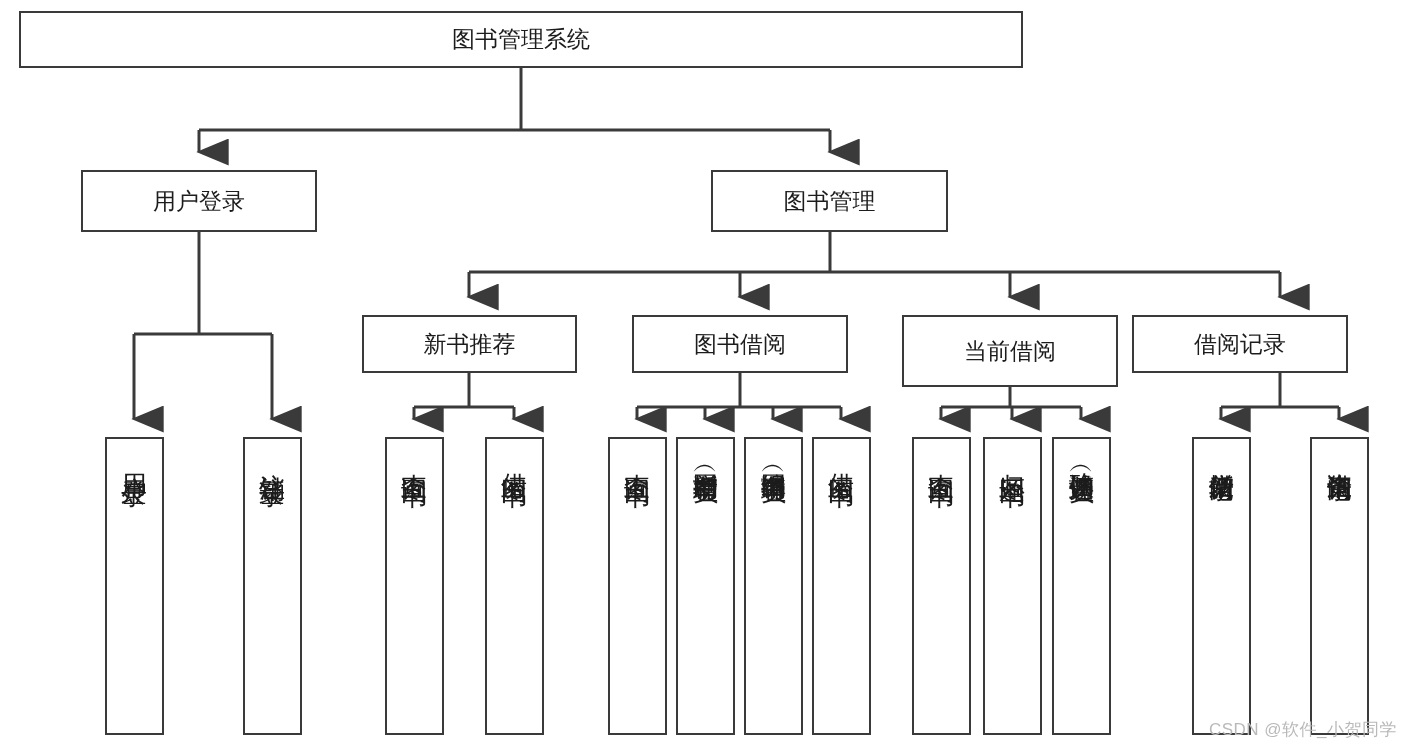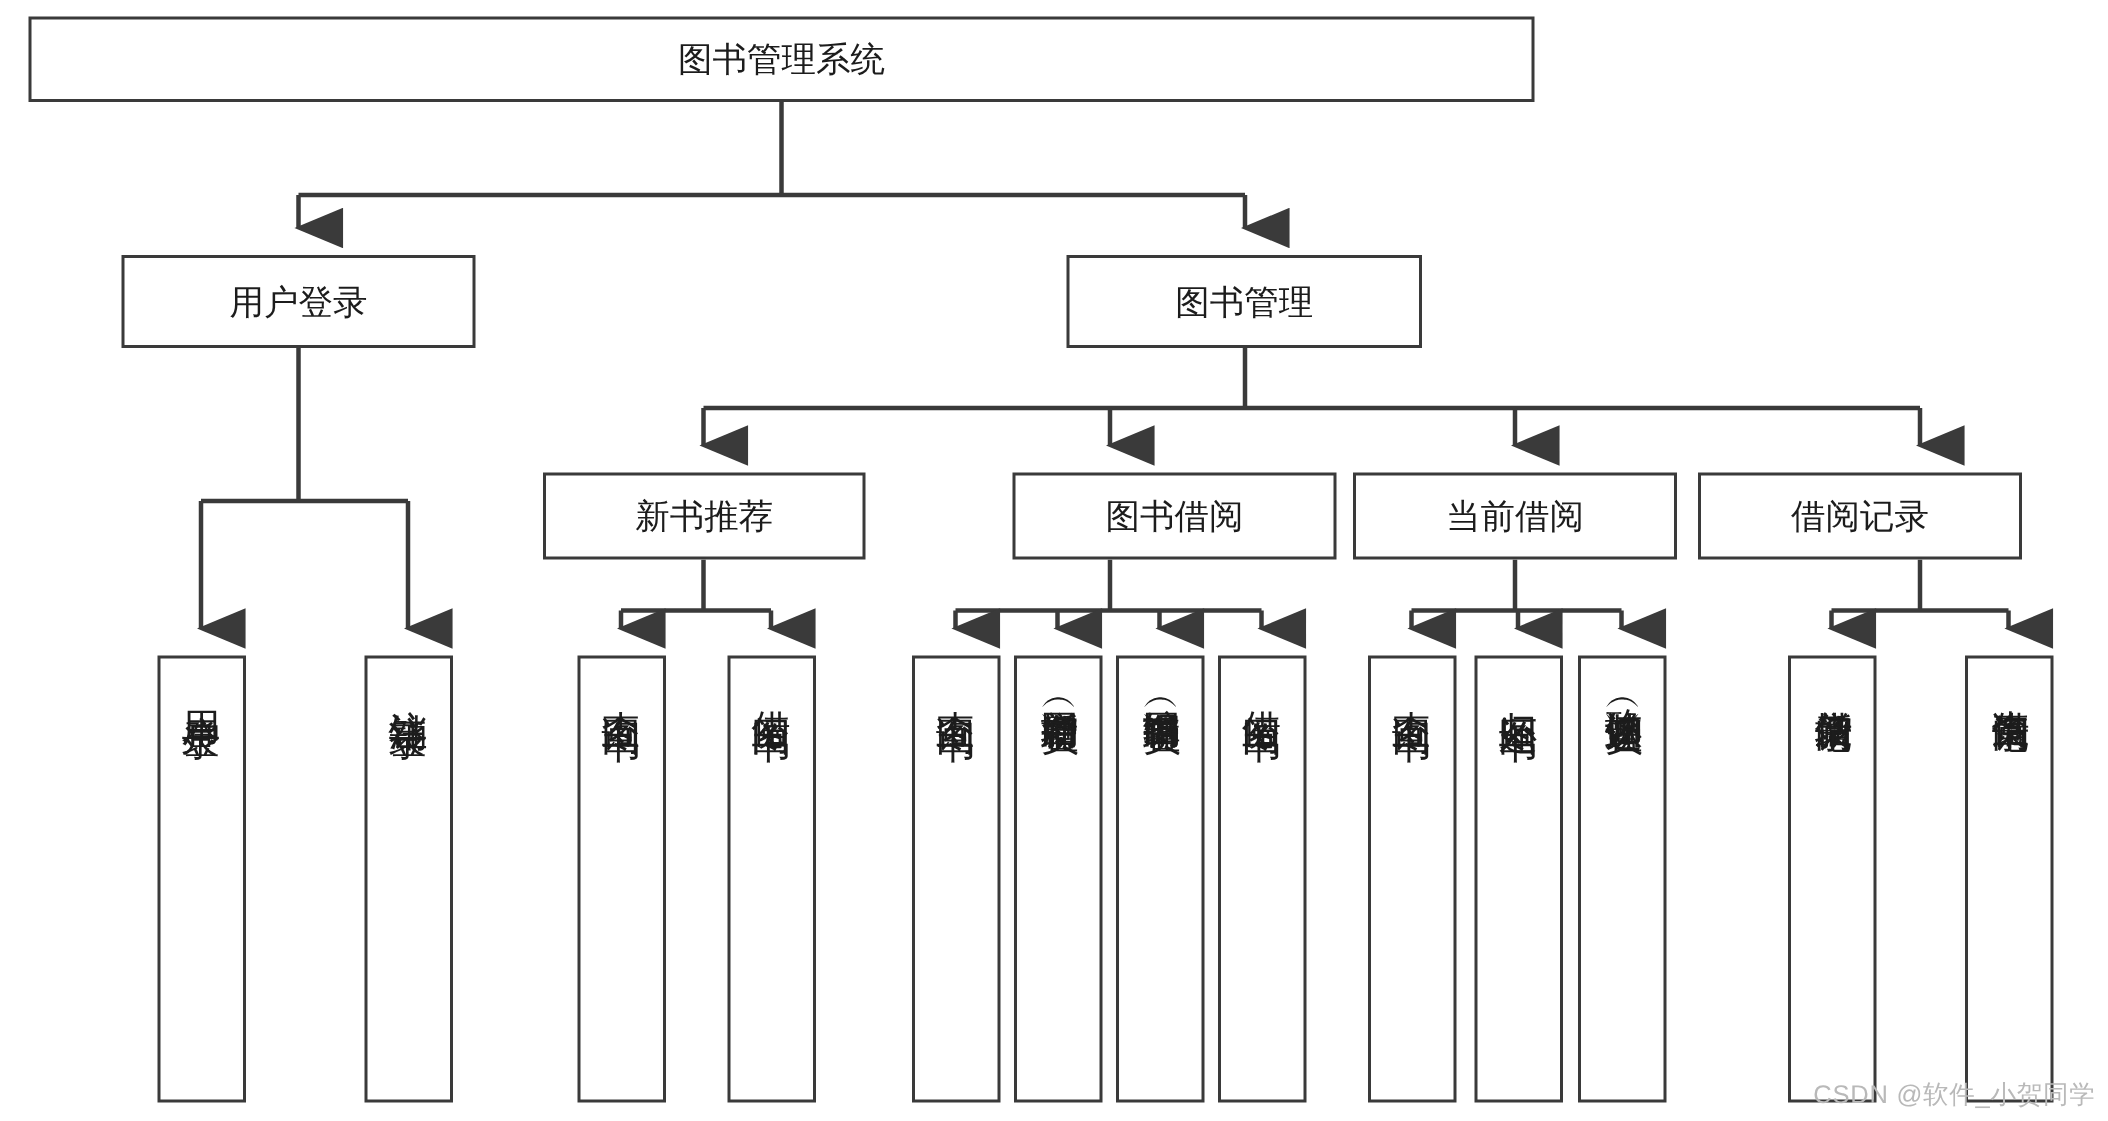--- a/index.html
+++ b/index.html
@@ -135,24 +135,24 @@
   <div class="node horiz" style="left: 81px; top: 170px; width: 236px; height: 62px;">
     <span class="lbl">用户登录</span>
   </div>
   <div class="node horiz" style="left: 711px; top: 170px; width: 237px; height: 62px;">
     <span class="lbl">图书管理</span>
   </div>
 
   <div class="node horiz" style="left: 362px; top: 315px; width: 215px; height: 58px;">
     <span class="lbl">新书推荐</span>
   </div>
-  <div class="node horiz" style="left: 632px; top: 315px; width: 216px; height: 58px; margin-left: 43px;">
+  <div class="node horiz" style="left: 632px; top: 315px; width: 216px; height: 58px;">
     <span class="lbl">图书借阅</span>
   </div>
-  <div class="node horiz" style="left: 902px; top: 315px; width: 216px; height: 58px;">
+  <div class="node horiz" style="left: 902px; top: 315px; width: 216px; height: 72px;">
     <span class="lbl">当前借阅</span>
   </div>
   <div class="node horiz" style="left: 1132px; top: 315px; width: 216px; height: 58px;">
     <span class="lbl">借阅记录</span>
   </div>
 
   <div class="node vert" style="left: 105px; top: 437px; width: 59px; height: 298px;">
     <span class="lbl">用户登录</span>
   </div>
   <div class="node vert" style="left: 243px; top: 437px; width: 59px; height: 298px;">

